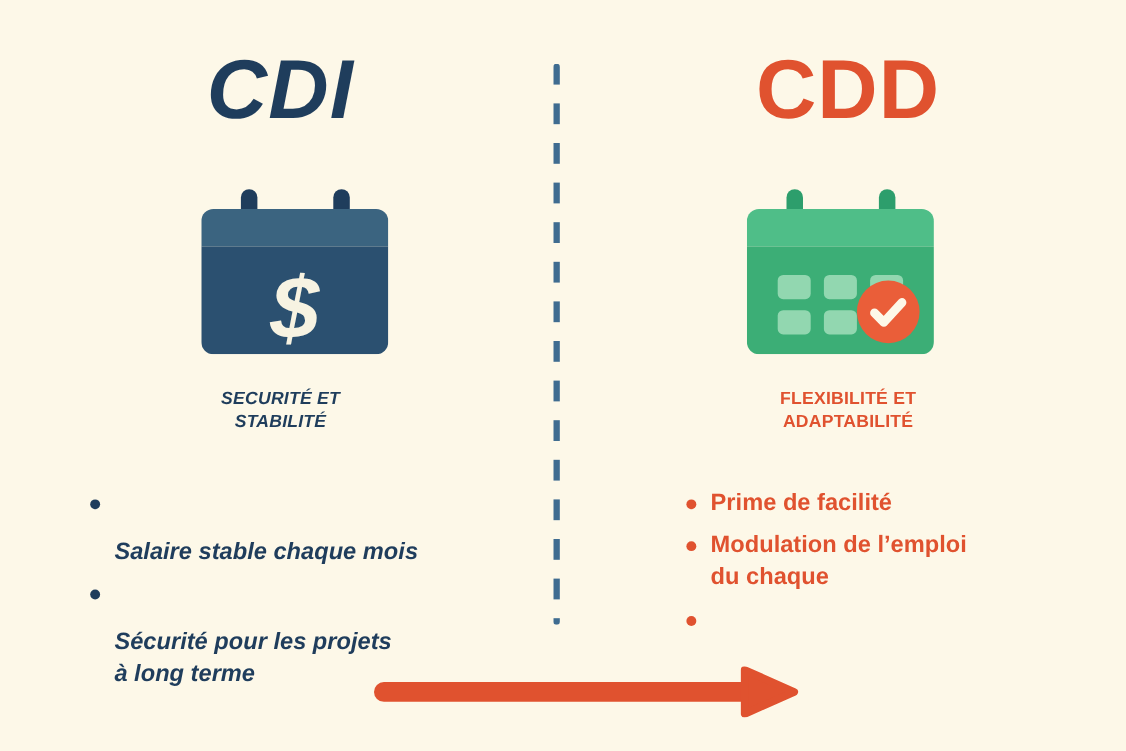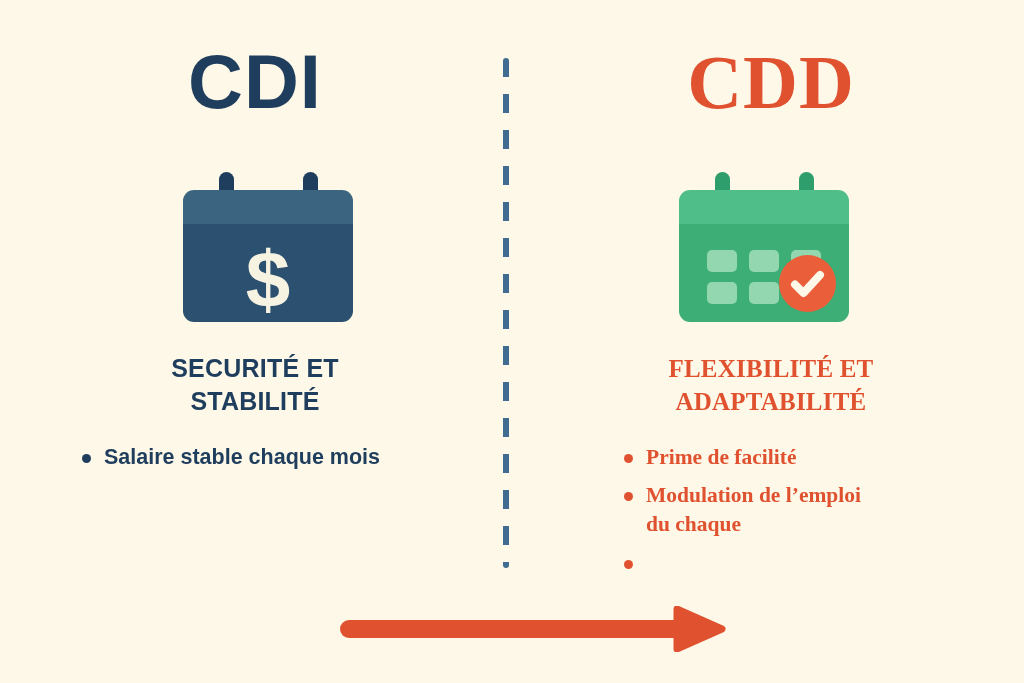--- a/index.html
+++ b/index.html
@@ -36,22 +36,22 @@
     border-radius: 3px;
   }
 
   
   .column {
     position: absolute;
     top: 0;
     width: 494px;
     height: 683px;
   }
-  .col-left  { left: 8px; }
-  .col-right { left: 524px; font-family: Liberation Serif, serif; }
+  .col-left  { left: 8px; font-style: italic; }
+  .col-right { left: 524px; }
 
   .big-title {
     position: absolute;
     top: 44px;
     left: 0;
     width: 494px;
     text-align: center;
     font-size: 76px;
     font-weight: bold;
     letter-spacing: 1px;
@@ -156,21 +156,21 @@
   }
   .badge svg { display: block; }
 
   
   .subtitle {
     position: absolute;
     top: 352px;
     left: 0;
     width: 494px;
     text-align: center;
-    font-size: 25px;
+    font-size: 16px;
     font-weight: bold;
     line-height: 1.33;
     letter-spacing: 0.2px;
     white-space: pre-line;
   }
   .col-left  .subtitle { color: #1F3D5C; }
   .col-right .subtitle { color: #E0522F; }
 
   
   .bullets {
@@ -196,21 +196,21 @@
   }
   .col-left  .dot { background: #1F3D5C; }
   .col-right .dot { background: #E0522F; }
 
   .bullet-text {
     font-size: 21.5px;
     font-weight: bold;
     line-height: 1.36;
     white-space: pre-line;
   }
-  .col-left  .bullet-text { color: #1F3D5C; }
+  .col-left  .bullet-text { color: #1F3D5C; margin-top: 44px; }
   .col-right .bullet-text { color: #E0522F; }
 
   
   .arrow {
     position: absolute;
     left: 340px;
     top: 606px;
     width: 390px;
     height: 46px;
   }
@@ -238,20 +238,25 @@
       </div>
     </div>
 
     <div class="subtitle">SECURITÉ ET
 STABILITÉ</div>
 
     <div class="bullets">
       <div class="bullet-item">
         <span class="dot"></span>
         <span class="bullet-text">Salaire stable chaque mois</span>
+      </div>
+      <div class="bullet-item">
+        <span class="dot"></span>
+        <span class="bullet-text">Sécurité pour les projets
+à long terme</span>
       </div>
     </div>
   </div>
 
   <div class="column col-right">
 
     <div class="big-title">CDD</div>
 
     <div class="icon-wrap">
       <div class="cal green">

